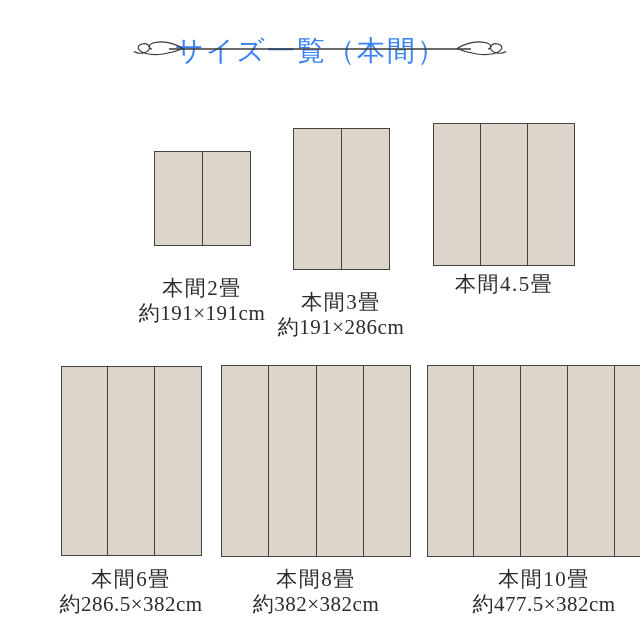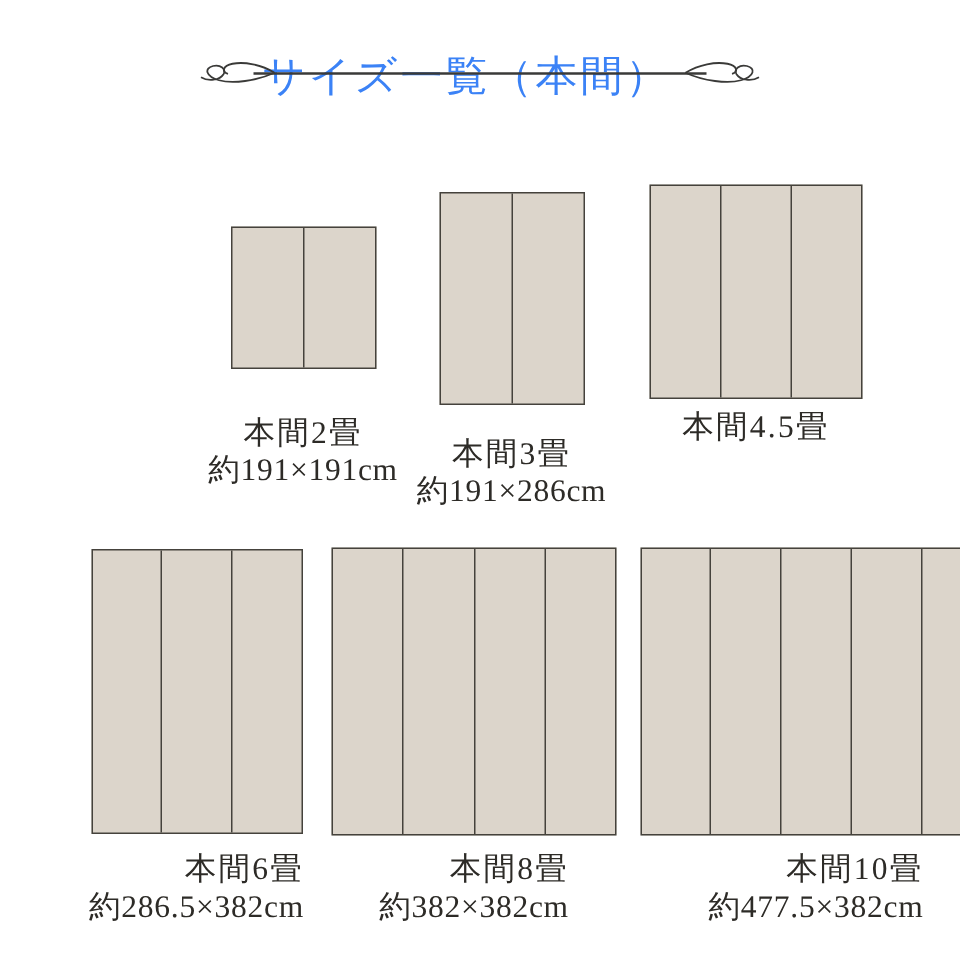--- a/index.html
+++ b/index.html
@@ -48,21 +48,21 @@
   }
   .box-1{width:97px;height:95px;}
   .box-2{width:97px;height:142px;}
   .box-3{width:142px;height:143px;}
   .box-4{width:141px;height:190px;}
   .box-5{width:190px;height:192px;}
   .box-6{width:235px;height:192px;}
   .panel{flex:1;}
   .panel + .panel{border-left:1.3px solid var(--mat-border,#45423c);}
   .mat-caption{margin-top:5px;text-align:center;}
-  .row2 .mat-caption{margin-top:9px;text-align:right;}
+  .row2 .mat-caption{margin-top:9px;}
   .mat-name{
     font-size:21px;line-height:26px;letter-spacing:1.5px;white-space:nowrap;
   }
   .mat-size{
     font-size:21px;line-height:25px;letter-spacing:0.5px;white-space:nowrap;
   }
 </style>
 </head>
 <body>
 

